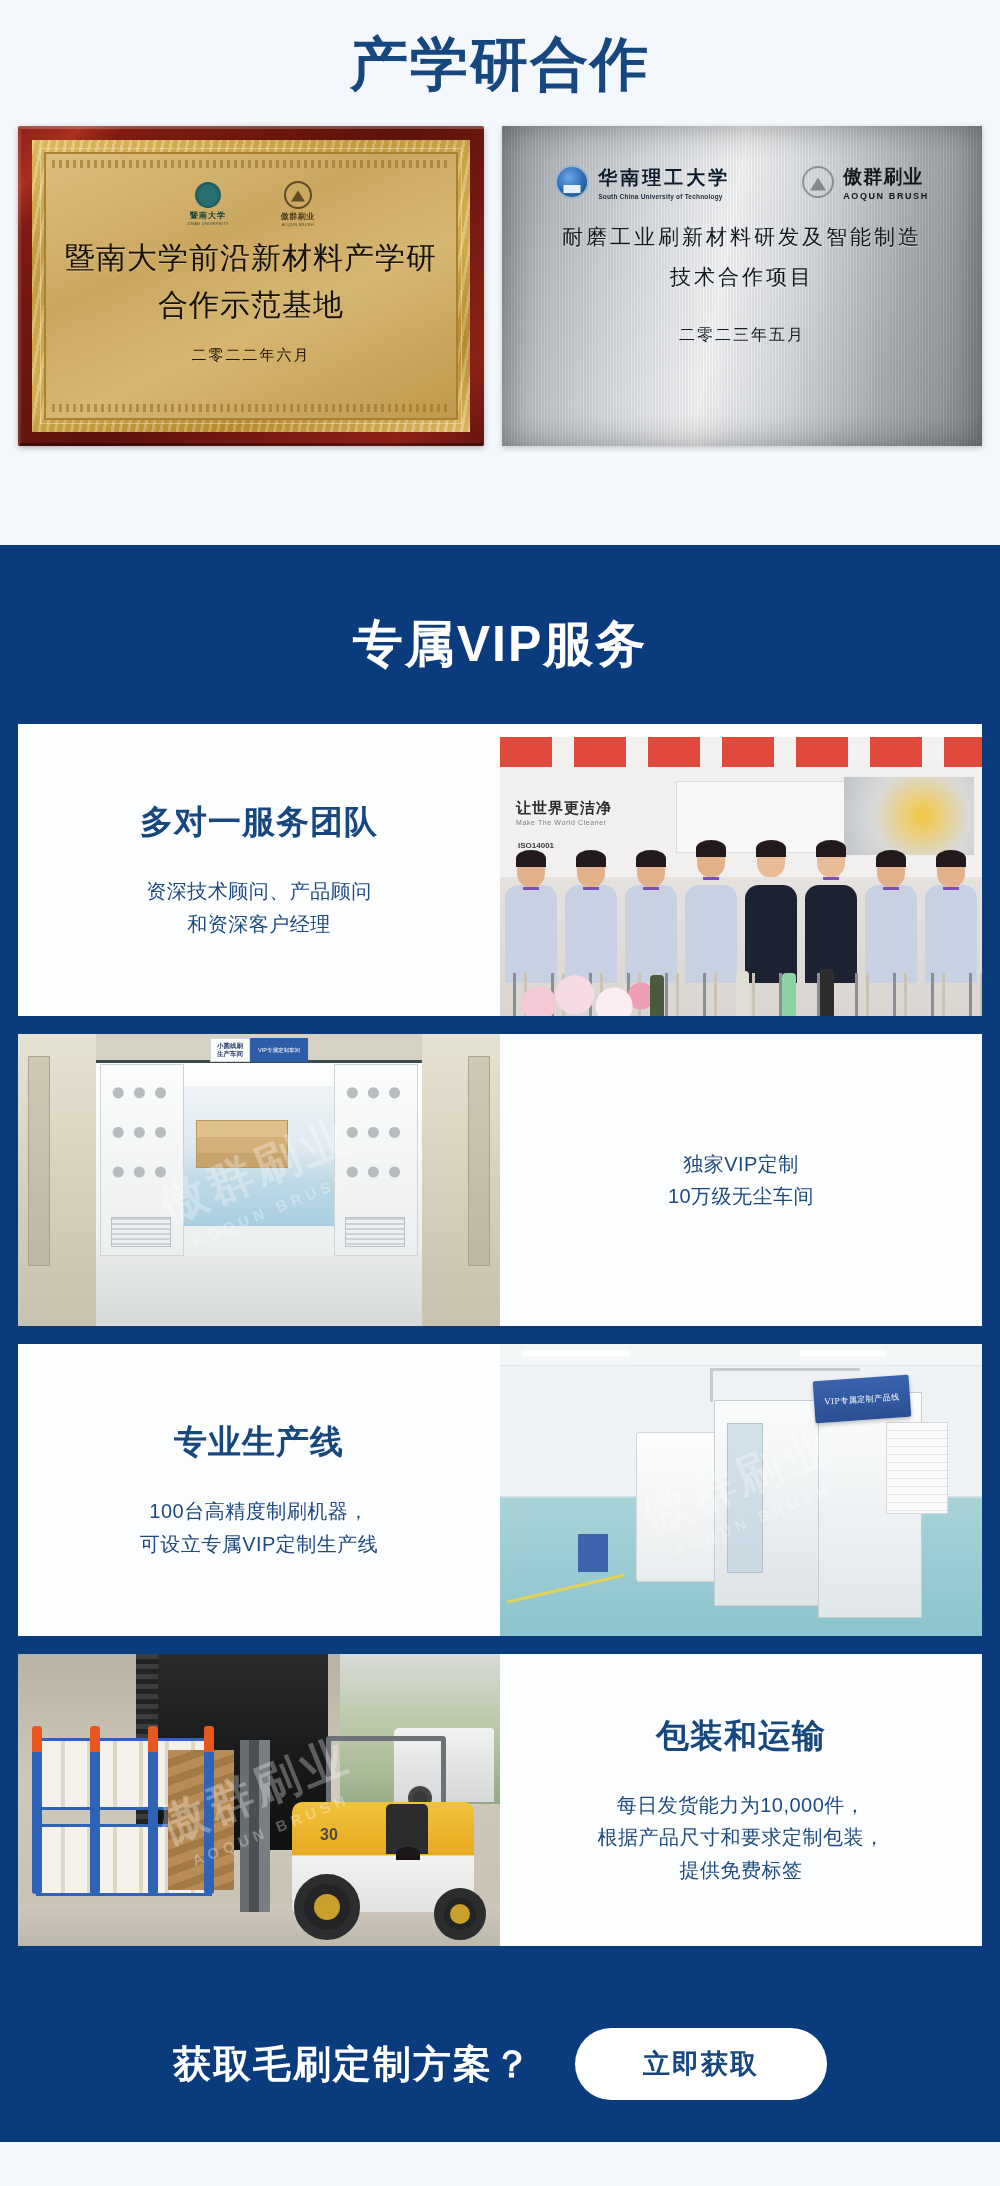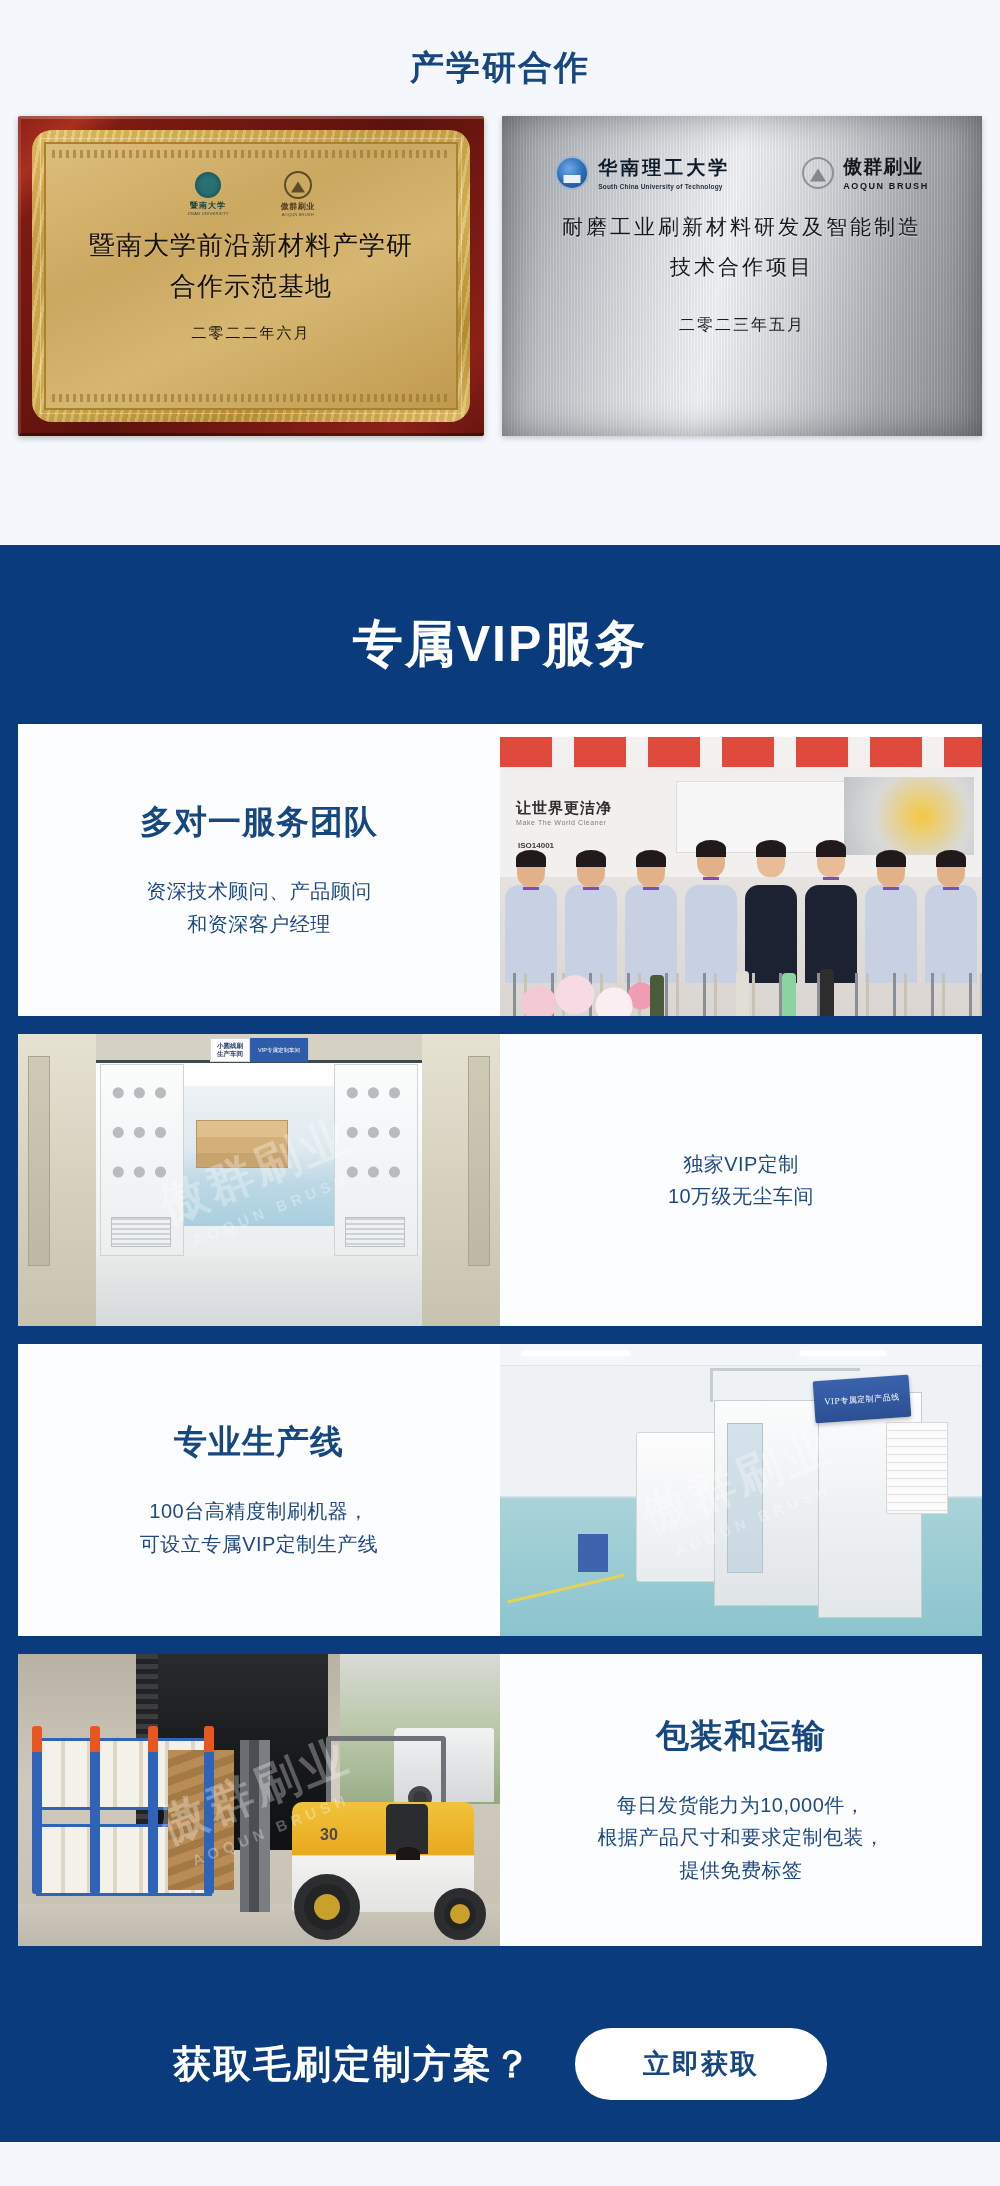--- a/index.html
+++ b/index.html
@@ -13,25 +13,25 @@
   }
 
   
   .sec-academic{
     width:1000px;height:545px;
     background:#f4f7fb;
     position:relative;
   }
   .sec-title{
     text-align:center;
-    font-size:34px;
+    font-size:58px;
     font-weight:bold;
     color:#17477f;
     letter-spacing:2px;
-    padding-top:49px;
+    padding-top:32px;
     line-height:1.1;
   }
   .sec-sub{
     text-align:center;
     font-size:17px;
     color:#3d444d;
     margin-top:16px;
     letter-spacing:1px;
   }
   .plaque-row{
@@ -58,21 +58,20 @@
     border-bottom:3px solid rgba(0,0,0,.35);
     pointer-events:none;
   }
   .gold-plate{
     position:relative;
     width:100%;height:100%;
     background:
       repeating-linear-gradient(100deg,rgba(255,255,255,.18) 0 3px,rgba(160,110,20,.15) 3px 8px),
       linear-gradient(160deg,#e6c46a 0%,#c9a247 28%,#d9b95c 55%,#b98f33 80%,#e3c370 100%);
     padding:12px;
-    border-radius:20px;
   }
   .gold-inner{
     width:100%;height:100%;
     background:
       linear-gradient(155deg,#dcbe7b 0%,#cba860 35%,#d6b671 60%,#c09a4d 100%);
     border:2px solid #a8822f;
     outline:1px solid rgba(255,255,255,.35);
     outline-offset:3px;
     display:flex;flex-direction:column;align-items:center;
     padding-top:14px;
@@ -106,21 +105,21 @@
     border:2px solid #4a3c1c;position:relative;opacity:.85;
   }
   .logo-aq .mark::after{
     content:"";position:absolute;left:50%;top:55%;transform:translate(-50%,-50%);
     width:0;height:0;border-left:7px solid transparent;border-right:7px solid transparent;
     border-bottom:11px solid #4a3c1c;
   }
   .logo-aq .cn{font-size:8px;font-weight:bold;color:#4a3c1c;margin-top:2px;letter-spacing:.5px;}
   .logo-aq .en{font-size:4px;color:#5b4c27;letter-spacing:.2px;}
   .gold-line1,.gold-line2{
-    font-size:26px;color:#17110a;font-weight:500;
+    font-size:30px;color:#17110a;font-weight:500;
     letter-spacing:1px;margin-top:10px;
     font-family:"DejaVu Serif","Liberation Serif",serif;
     text-shadow:0 1px 0 rgba(255,255,255,.25);
   }
   .gold-line2{margin-top:6px;}
   .gold-date{
     font-size:15px;color:#1d150c;margin-top:20px;letter-spacing:2px;
     font-family:"DejaVu Serif","Liberation Serif",serif;
   }
 

